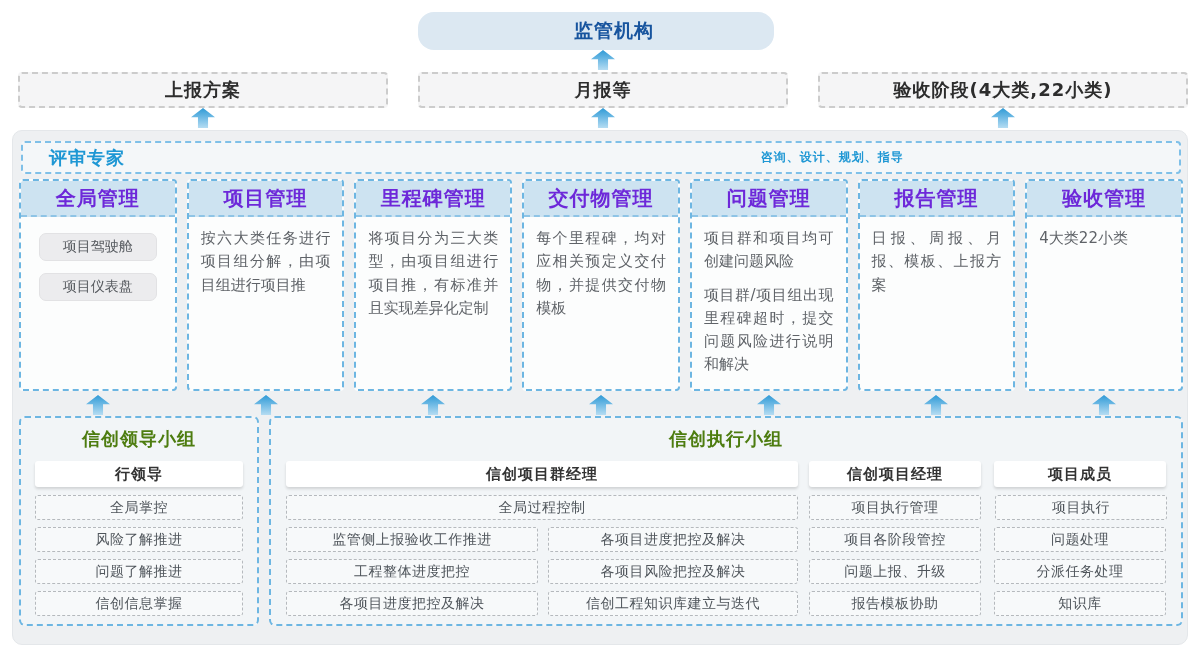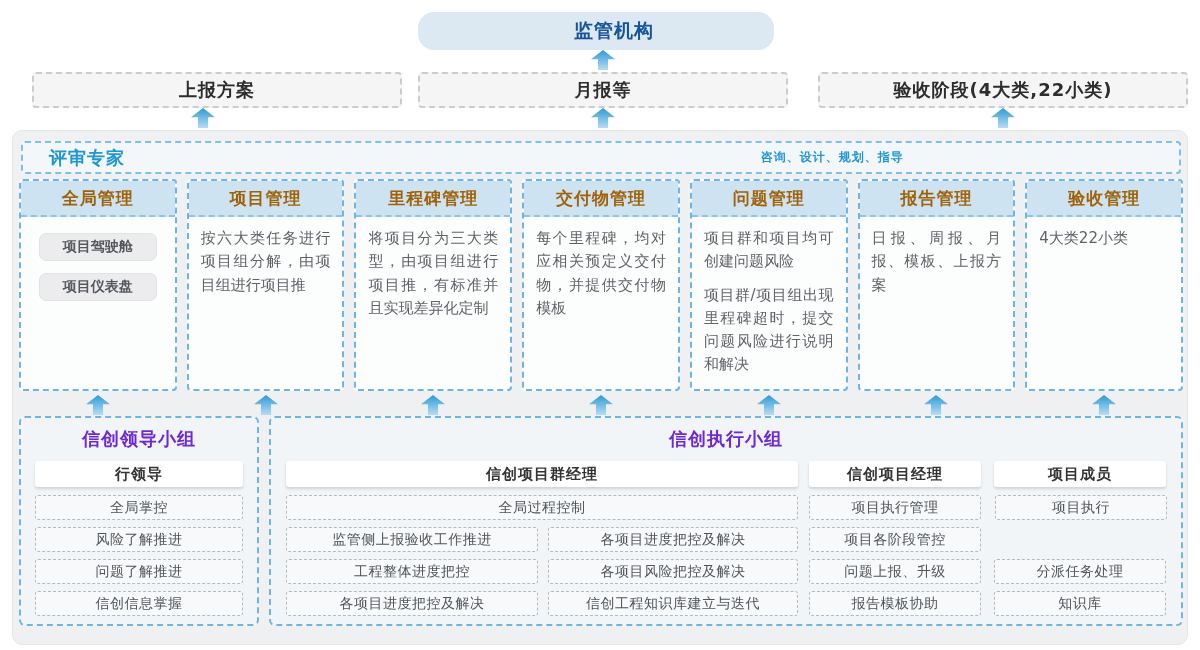--- a/index.html
+++ b/index.html
@@ -62,42 +62,42 @@
   }
   .col {
     flex: 1 1 0; background: #fcfdfd;
     border: 2px dashed #6db6e2; border-radius: 4px;
     display: flex; flex-direction: column; overflow: hidden;
   }
   .col-head {
     height: 36px; flex: 0 0 36px;
     background: #cde3f1; border-bottom: 2px dashed #8ec4e6;
     display: flex; align-items: center; justify-content: center;
-    color: #a16207; font-size: 17px; font-weight: bold; letter-spacing: 1px;
+    color: #6d28d9; font-size: 20px; font-weight: bold; letter-spacing: 1px;
   }
   .col-body { padding: 10px 12px; }
   .col-body p {
     color: #5f6368; font-size: 15px; line-height: 1.55;
     text-align: justify; margin-bottom: 10px;
   }
   .tag {
     height: 28px; margin: 6px auto 12px; width: 118px;
     background: #ececee; border: 1px solid #e2e2e4; border-radius: 7px;
     display: flex; align-items: center; justify-content: center;
-    color: #55595e; font-size: 14px; font-weight: bold;
+    color: #55595e; font-size: 14px;
   }
 
   
   .group {
     top: 285px; height: 210px;
     background: #f2f5f7; border: 2px dashed #6db6e2; border-radius: 6px;
   }
   .group-title {
     position: absolute; top: 9px; left: 0; width: 100%;
-    text-align: center; color: #6d28d9; font-size: 18px; font-weight: bold;
+    text-align: center; color: #4d7c0f; font-size: 18px; font-weight: bold;
     letter-spacing: 1px;
   }
   .role-box {
     position: absolute; height: 26px;
     background: #ffffff; border-radius: 3px;
     box-shadow: 0 2px 3px rgba(0,0,0,0.14);
     display: flex; align-items: center; justify-content: center;
     color: #333333; font-size: 15px; font-weight: bold; letter-spacing: 1px;
   }
   .duty {
@@ -110,21 +110,21 @@
 </style>
 </head>
 <body>
 
 <div class="abs regulator">
   <span>监管机构</span>
 </div>
 
 <div class="abs up-arrow" style="left:591px; top:50px;"></div>
 
-<div class="abs channel" style="left:32px;">
+<div class="abs channel" style="left:18px;">
   <span>上报方案</span>
 </div>
 <div class="abs channel" style="left:418px;">
   <span>月报等</span>
 </div>
 <div class="abs channel" style="left:818px;">
   <span>验收阶段(4大类,22小类)</span>
 </div>
 
 <div class="abs up-arrow" style="left:191px; top:108px;"></div>
@@ -230,17 +230,18 @@
     </div>
     <div class="duty" style="left:538px; width:172px; top:77px;">项目执行管理</div>
     <div class="duty" style="left:538px; width:172px; top:109px;">项目各阶段管控</div>
     <div class="duty" style="left:538px; width:172px; top:141px;">问题上报、升级</div>
     <div class="duty" style="left:538px; width:172px; top:173px;">报告模板协助</div>
 
     <div class="role-box" style="left:723px; width:172px; top:43px;">
       <span>项目成员</span>
     </div>
     <div class="duty" style="left:724px; width:172px; top:77px;">项目执行</div>
+    <div class="duty" style="left:723px; width:172px; top:109px;">问题处理</div>
     <div class="duty" style="left:723px; width:172px; top:141px;">分派任务处理</div>
     <div class="duty" style="left:723px; width:172px; top:173px;">知识库</div>
   </div>
 
 </div>
 
 </body></html>

